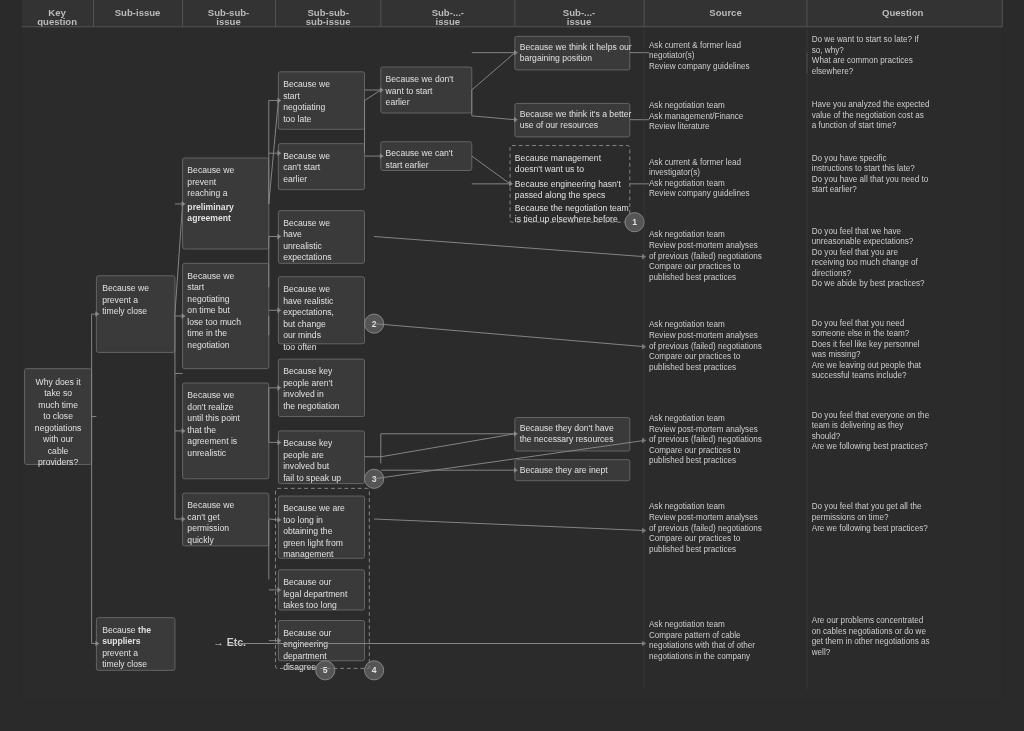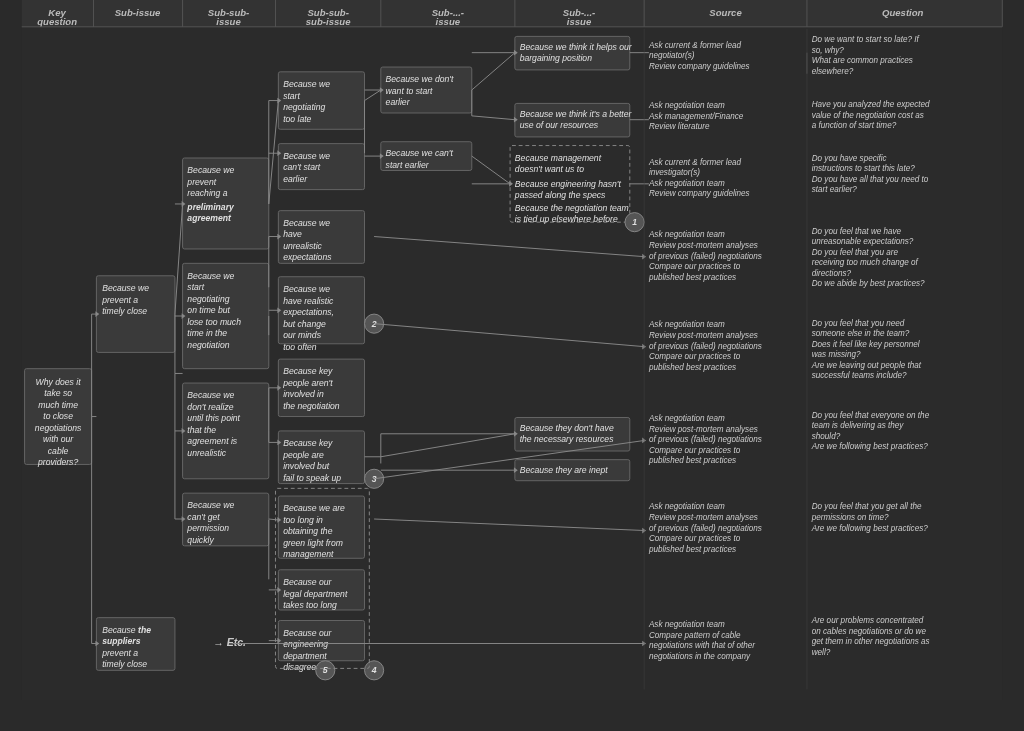--- a/index.html
+++ b/index.html
@@ -10,21 +10,20 @@
       font-size: 10px;
       width: 1024px;
       min-height: 731px;
       overflow: hidden;
     }
     .main-container {
       width: 1020px;
       height: 731px;
       position: relative;
       overflow: hidden;
-      font-style: italic;
     }
     
     .diagram-area {
       position: relative;
       width: 1024px;
       height: 700px;
     }
     svg {
       position: absolute;
       top: 0;

